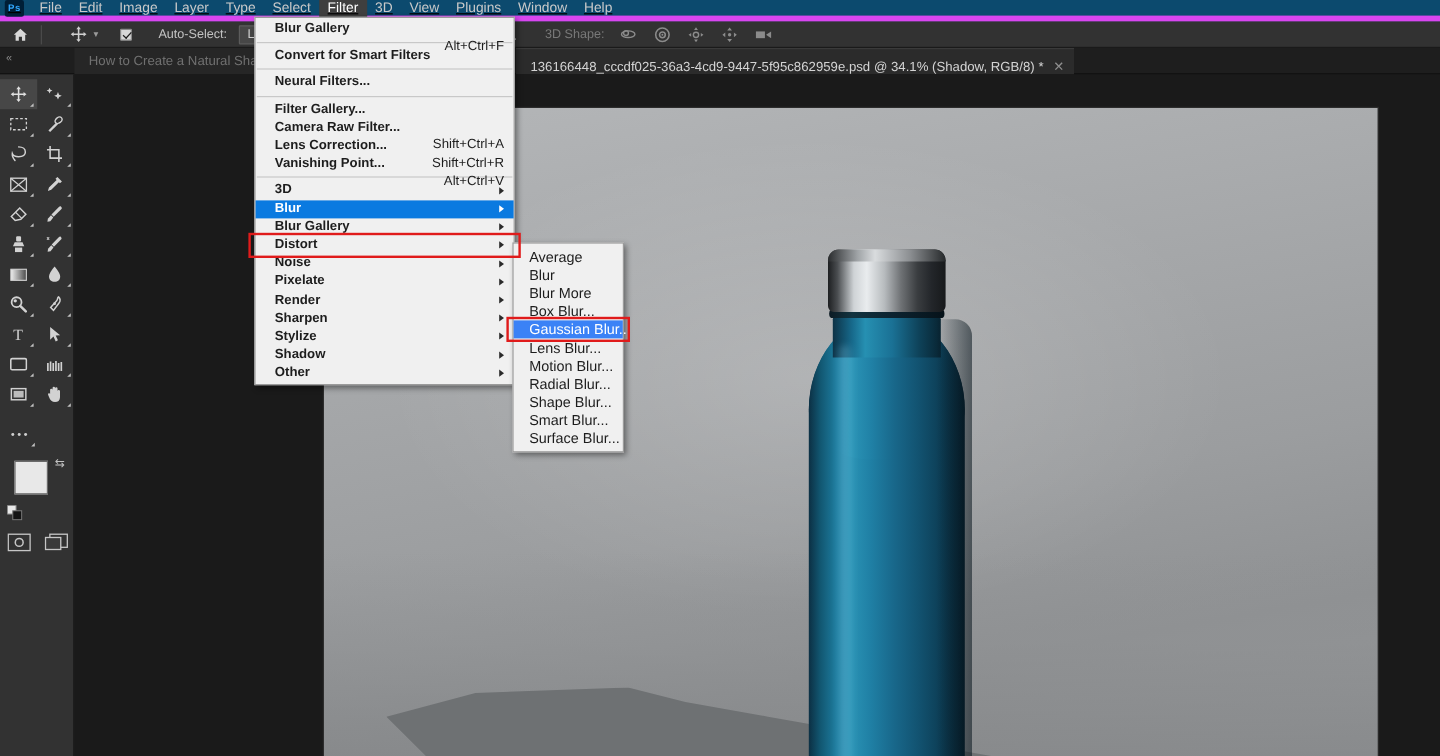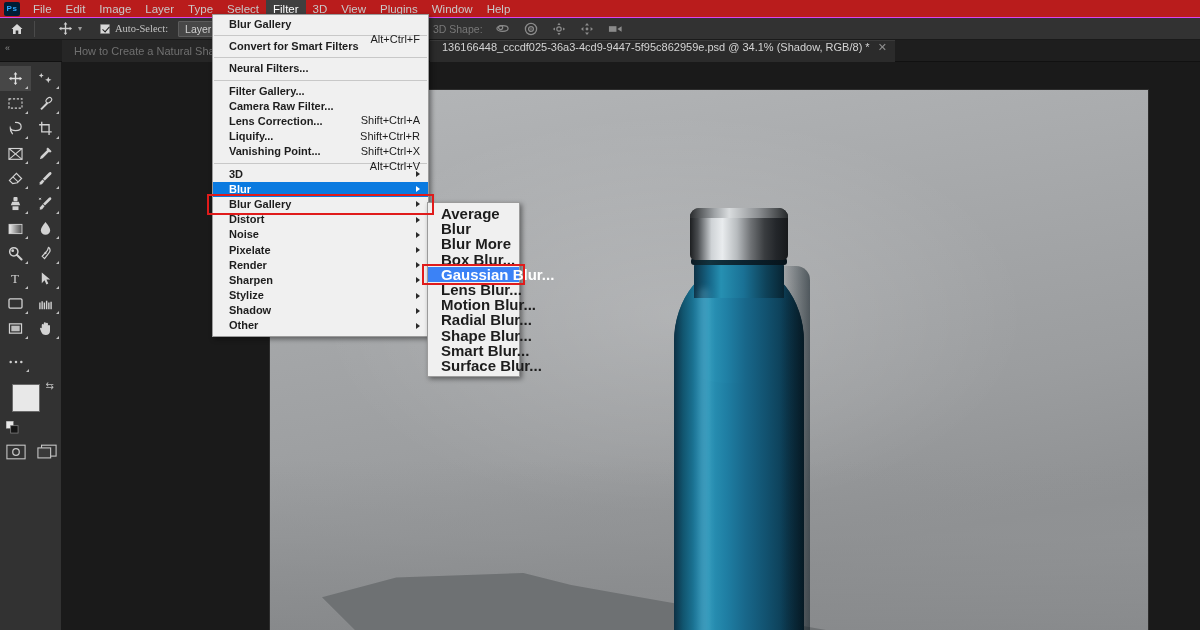--- a/index.html
+++ b/index.html
@@ -7,22 +7,23 @@
     width: 1200px; height: 630px;
     background: #1c1c1c; overflow: hidden;
     font-family: "Liberation Sans", sans-serif;
     -webkit-font-smoothing: antialiased;
   }
   .app { position: relative; width: 1200px; height: 630px; background: #1c1c1c; }
 
   
   .menubar {
     position: absolute; top: 0; left: 0; width: 1200px; height: 18px;
-    background: #b91c1c; display: flex; align-items: center;
-    border-bottom: 1px solid #d946ef;
+    background: #0c4a6e; display: flex; align-items: center;
+    border-bottom: 5px solid #d946ef;
+    text-decoration: underline;
   }
   .ps-logo {
     width: 16px; height: 14px; margin-left: 4px; margin-right: 6px;
     background: #001e36; color: #31a8ff; font-size: 8px; font-weight: bold;
     display: flex; align-items: center; justify-content: center;
     border-radius: 2px; letter-spacing: .5px;
   }
   .menu-item {
     color: #c9c9c9; font-size: 11.5px; padding: 2px 7px; height: 18px;
     display: flex; align-items: center; white-space: nowrap; cursor: default;
@@ -32,21 +33,21 @@
   
   .optionsbar {
     position: absolute; top: 18px; left: 0; width: 1200px; height: 22px;
     background: #323232; display: flex; align-items: center;
     border-bottom: 1px solid #1a1a1a;
   }
   .opt-sep { width: 1px; height: 16px; background: #4a4a4a; margin: 0 7px; }
   .home-ic { margin-left: 10px; display: flex; align-items: center; }
   .move-ic { margin-left: 16px; display: flex; align-items: center; }
   .chev { color: #9a9a9a; font-size: 8px; margin-left: 5px; }
-  .checkbox-wrap { display: flex; align-items: center; margin-left: 18px; gap: 5px; font-family: Liberation Serif, serif; }
+  .checkbox-wrap { display: flex; align-items: center; margin-left: 18px; gap: 22px; }
   .cbx {
     width: 10px; height: 10px; background: #d8d8d8; border: 1px solid #8a8a8a;
     position: relative; border-radius: 1px;
   }
   .cbx::after {
     content: ""; position: absolute; left: 2.5px; top: 0px;
     width: 3px; height: 6px; border: solid #1e1e1e;
     border-width: 0 1.6px 1.6px 0; transform: rotate(42deg);
   }
   .opt-label { color: #c2c2c2; font-size: 10.5px; white-space: nowrap; }
@@ -68,21 +69,21 @@
     border-bottom: 1px solid #111;
   }
   .collapse-ic { position: absolute; left: 5px; top: 3px; color: #8a8a8a; font-size: 9px; }
   .lesson-tab {
     position: absolute; left: 62px; top: 0; height: 22px;
     display: flex; align-items: center; padding: 0 12px;
     background: #262626; color: #707070; font-size: 11px; white-space: nowrap;
   }
   .doc-tab {
     position: absolute; left: 430px; top: 0; height: 22px;
-    display: flex; align-items: flex-start; gap: 8px; padding: 0 8px 0 12px;
+    display: flex; align-items: flex-end; gap: 8px; padding: 0 8px 0 12px;
     background: #2b2b2b; color: #d4d4d4; font-size: 11px;
     border-top: 1px solid #3a3a3a; white-space: nowrap;
   }
   .tab-close { color: #8f8f8f; font-size: 11px; }
 
   
   .toolbar {
     position: absolute; left: 0; top: 62px; width: 62px; height: 568px;
     background: #323232; border-right: 1px solid #1a1a1a;
     padding-top: 4px;
@@ -212,22 +213,22 @@
     position: absolute; border: 2px solid #e01b1b; pointer-events: none; z-index: 80;
   }
 
   
   .submenu {
     position: absolute; left: 427px; top: 202px; width: 93px;
     background: #f0f0f0; border: 1px solid #9b9b9b;
     box-shadow: 2px 2px 5px rgba(0,0,0,.45); z-index: 70; padding: 3px 0;
   }
   .srow {
-    height: 15.2px; padding: 0 8px 0 13px; color: #1d1d1d; font-size: 15px;
-    display: flex; align-items: center; white-space: nowrap; font-weight: bold;
+    height: 15.2px; padding: 0 8px 0 13px; color: #1d1d1d; font-size: 12px;
+    display: flex; align-items: center; white-space: nowrap;
   }
   .srow.hl { background: #3b82f6; color: #fff; }
 
   svg { display: block; }
 </style>
 </head>
 <body>
 
 <div class="app">
 
@@ -605,24 +606,20 @@
       </div>
       <div class="mrow">
         <span class="lbl">Camera Raw Filter...</span>
         <span class="acc">Shift+Ctrl+A</span>
       </div>
       <div class="mrow">
         <span class="lbl">Lens Correction...</span>
         <span class="acc">Shift+Ctrl+R</span>
       </div>
       <div class="mrow">
-        <span class="lbl">Liquify...</span>
-        <span class="acc">Shift+Ctrl+X</span>
-      </div>
-      <div class="mrow">
         <span class="lbl">Vanishing Point...</span>
         <span class="acc">Alt+Ctrl+V</span>
       </div>
       <div class="msep"></div>
       <div class="mrow">
         <span class="lbl">3D</span>
         <span class="arrow"></span>
       </div>
       <div class="mrow hl" id="row-blur">
         <span class="lbl">Blur</span>

